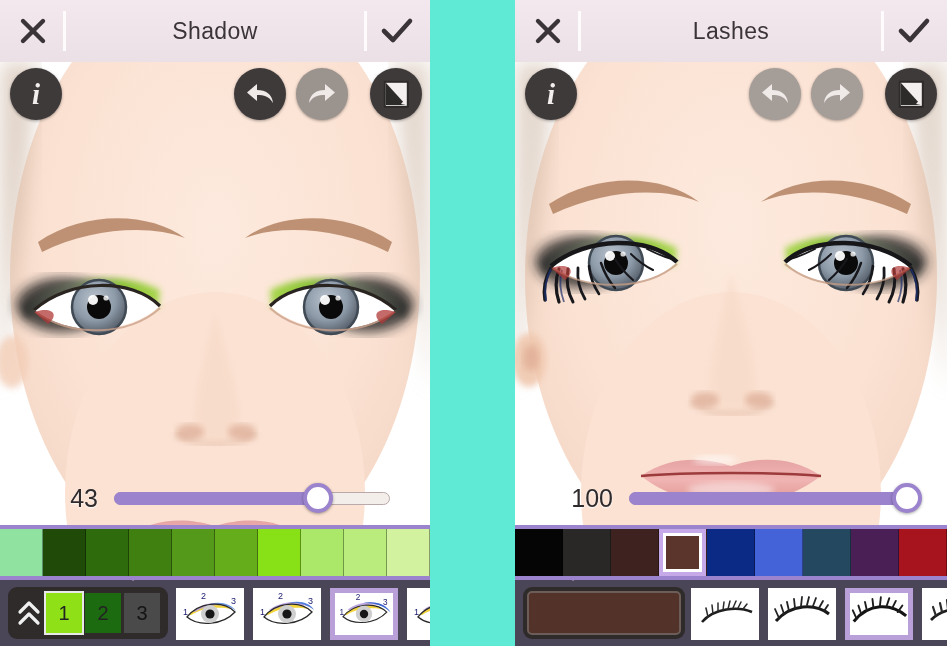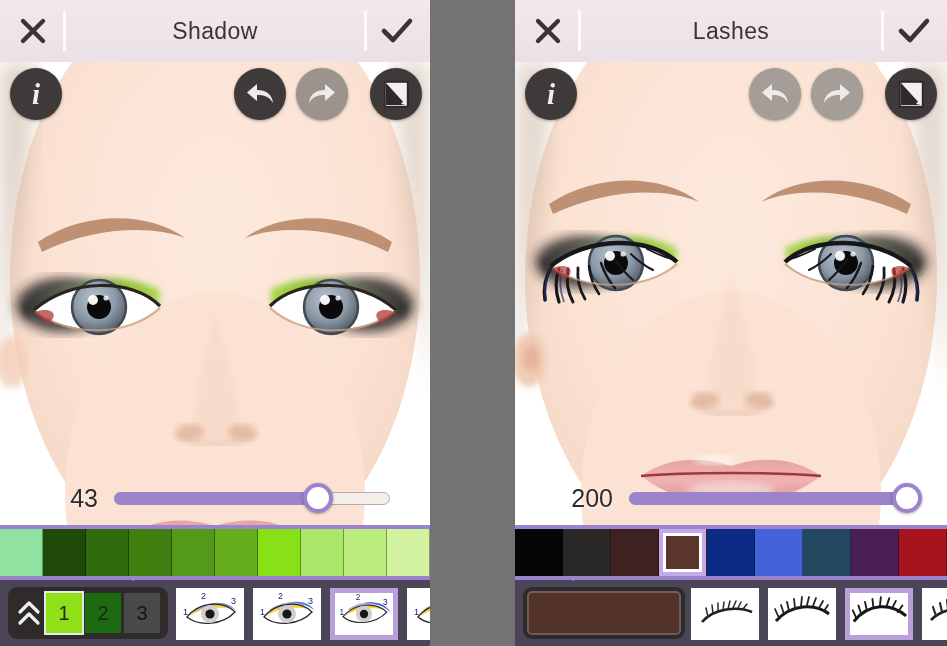--- a/index.html
+++ b/index.html
@@ -1,21 +1,21 @@
 <!DOCTYPE html>
 <html><head>
 <meta charset="utf-8">
 <style>
   html,body{margin:0;padding:0;background:#ffffff;}
   body{
     width:947px;height:646px;overflow:hidden;
     font-family:"Liberation Sans","DejaVu Sans",sans-serif;
     position:relative;
   }
-  .stage{position:relative;width:947px;height:646px;background:#737373;}
+  .stage{position:relative;width:947px;height:646px;background:#5eead4;}
 
   .panel{position:absolute;top:0;height:646px;overflow:hidden;background:#fff;}
   #panel-shadow{left:0;width:430px;}
   #panel-lashes{left:515px;width:432px;}
 
   
   .hdr{position:absolute;top:0;left:0;right:0;height:62px;
        background:linear-gradient(#f3e8ee,#ece0e7);
        display:flex;align-items:center;}
   .hdr-btn{width:66px;height:62px;display:flex;align-items:center;justify-content:center;
@@ -483,21 +483,21 @@
       <div class="rbtn dark" style="left:370px">
         <svg width="27" height="29" viewBox="0 0 27 29">
           <rect x="1.8" y="1.8" width="23" height="25" fill="#f2efee" stroke="#2d2a2a" stroke-width="2"></rect>
           <path d="M3 3 L23 25 L3 25 Z" fill="#2d2a2a"></path>
           <path d="M18 24 C21 21 22 18 23 15 L23 25 Z" fill="#f2efee"></path>
         </svg>
       </div>
     </div>
 
     <div class="sliderwrap">
-      <div class="sval">200</div>
+      <div class="sval">100</div>
       <div class="track">
         <div class="track-bg"></div>
         <div class="track-fill" style="width:100%"></div>
         <div class="knob" style="left:100%"></div>
       </div>
     </div>
 
     <div class="colorstrip">
       <div class="sw" style="background:#050505"></div>
       <div class="sw" style="background:#2a2827"></div>

